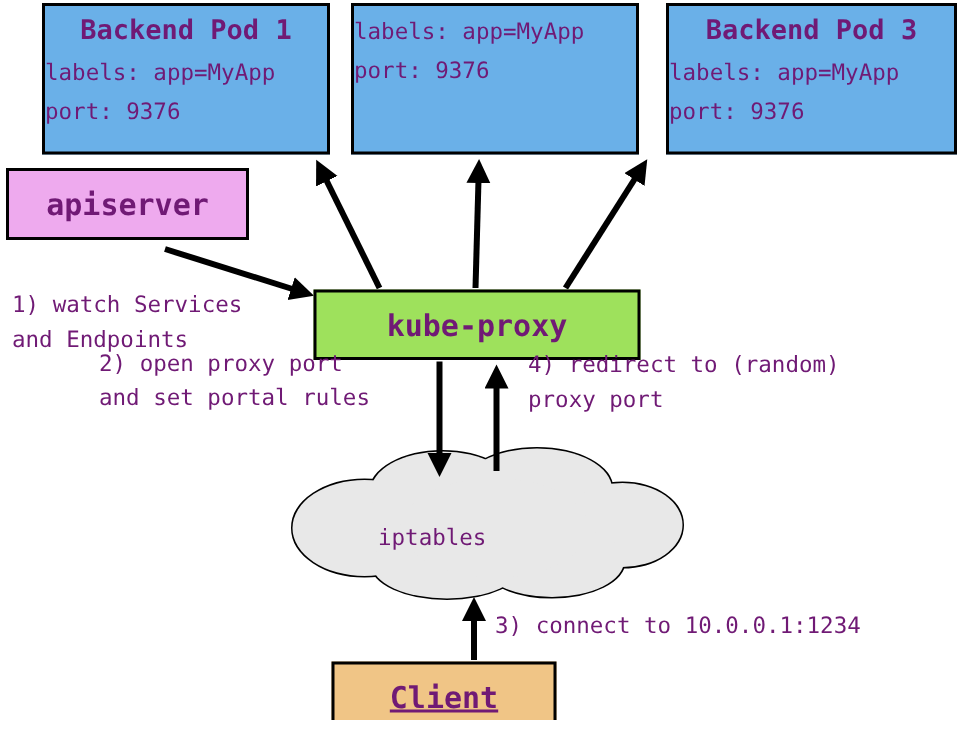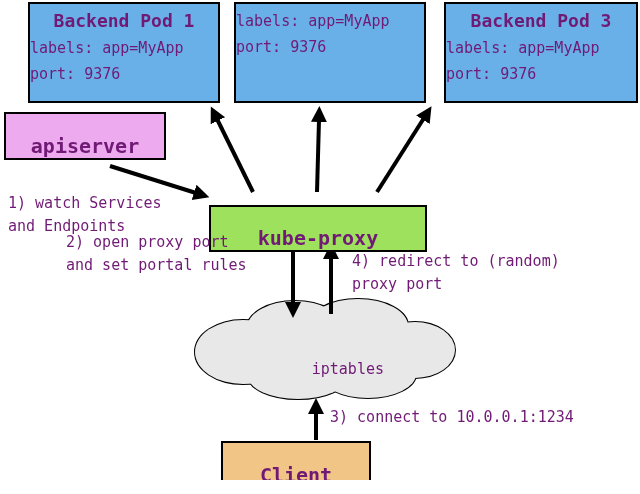--- a/index.html
+++ b/index.html
@@ -6,26 +6,26 @@
   html,body { background:#fff; }
   .canvas {
     position:relative; width:640px; height:480px; background:#fff; overflow:hidden;
     font-family:"DejaVu Sans Mono","Liberation Mono",monospace; color:#701a75;padding-left:40px;
   }
   .overlay { position:absolute; left:0; top:0; width:640px; height:494px; }
   .box { position:absolute; border:2px solid #000; }
   .pod { background:var(--pod-fill,#6ab0e8); }
   .pod-title { font-weight:bold; font-size:18px; text-align:center; margin-top:6px; }
   .pod-detail { font-size:15px; margin:8px 0 0 0; }
-  .node { display:flex; align-items:flex-end; justify-content:center; font-weight:bold; font-size:20px; }
+  .node { display:flex; align-items:center; justify-content:center; font-weight:bold; font-size:20px; }
   .apiserver { background:var(--apiserver-fill,#eeaaee); }
-  .kubeproxy { background:var(--kube-proxy-fill,#9ee15c);margin-top:12px; }
-  .client { background:var(--client-fill,#f0c586); }
+  .kubeproxy { background:var(--kube-proxy-fill,#9ee15c); }
+  .client { background:var(--client-fill,#f0c586);text-decoration:underline; }
   .anno { position:absolute; font-size:15px; line-height:1.5; white-space:pre-line; }
-  .iptables-label { position:absolute; left:252px; top:360px; width:132px; text-align:right; font-size:15px; }
+  .iptables-label { position:absolute; left:252px; top:349px; width:132px; text-align:left; font-size:15px; }
   .cloud-outline { fill:var(--cloud-fill,#e8e8e8); stroke:#000; stroke-width:2; }
   .cloud-body { fill:var(--cloud-fill,#e8e8e8); stroke:none; }
   .arrow { stroke:var(--arrow-color,#000); stroke-width:4; }
 </style>
 </head>
 <body>
 
 <div class="canvas">
 
   <svg class="overlay" width="640" height="494" viewBox="0 0 640 494">
@@ -89,16 +89,16 @@
 
   <div class="box node client" style="left:221px;top:441px;width:150px;height:48px">
     <span>Client</span>
   </div>
 
   <div class="anno" style="left:8px;top:192px">1) watch Services
 and Endpoints</div>
   <div class="anno" style="left:66px;top:231px">2) open proxy port
 and set portal rules</div>
   <div class="anno" style="left:330px;top:406px">3) connect to 10.0.0.1:1234</div>
-  <div class="anno" style="left:352px;top:250px">4) redirect to (random)
+  <div class="anno" style="left:352px;top:232px">4) redirect to (random)
 proxy port</div>
 
 </div>
 
 </body></html>

